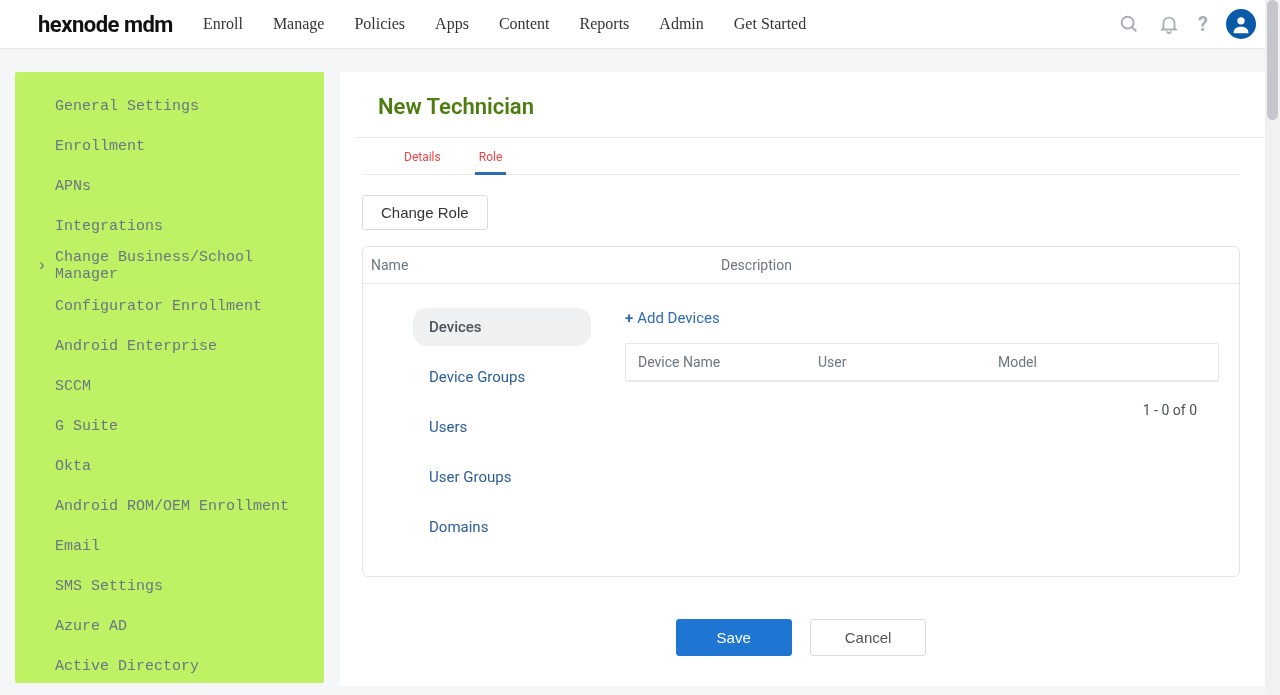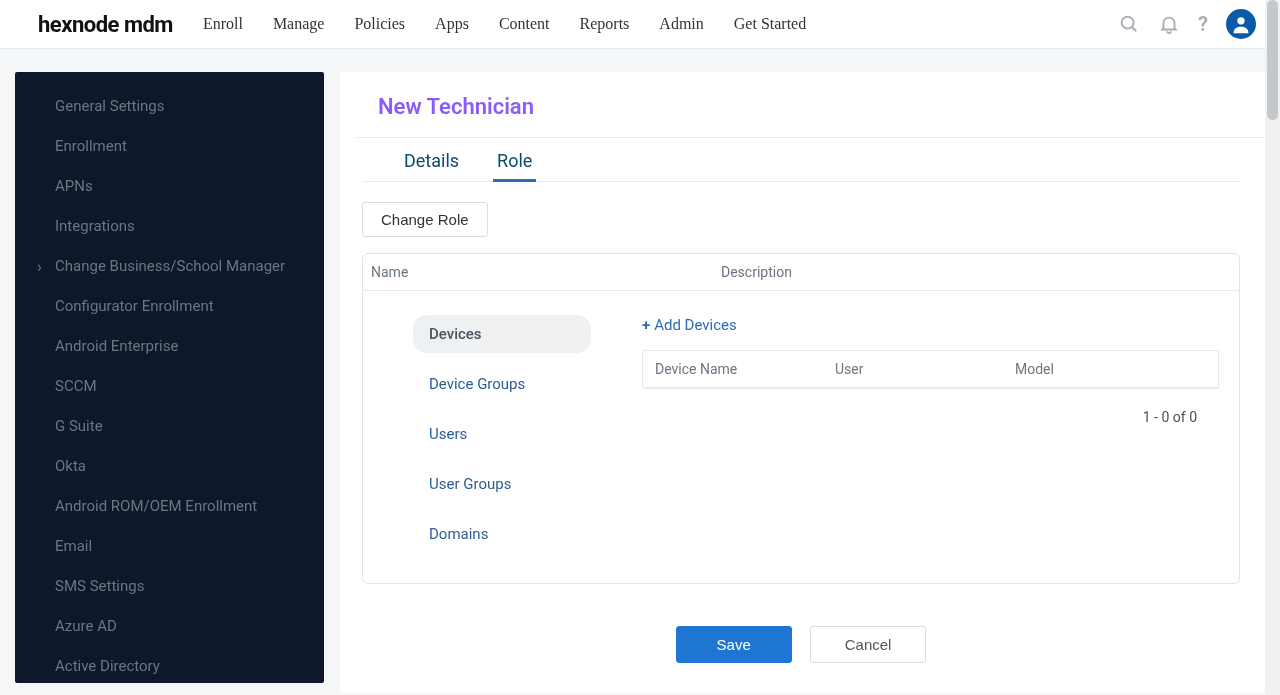--- a/index.html
+++ b/index.html
@@ -15,49 +15,49 @@
   .icon { width:22px; height:22px; color:#a9afb5; display:inline-flex; align-items:center; justify-content:center; }
   .icon svg { width:100%; height:100%; }
   .help-q { font-size:20px; font-weight:700; color:#a9afb5; cursor:pointer; }
   .avatar { width:30px; height:30px; border-radius:50%; background:#0a5aa8; display:flex; align-items:center; justify-content:center; cursor:pointer; }
   .avatar svg { width:22px; height:22px; color:#fff; }
 
   
   .body-wrap { display:flex; padding:23px 0 0 15px; gap:16px; }
 
   
-  .sidebar { width:309px; background:#0f172a; border-radius:2px; padding:14px 0 20px; height:611px; overflow:hidden; }
+  .sidebar { width:309px; background:#bef264; border-radius:2px; padding:14px 0 20px; height:611px; overflow:hidden;font-family:Liberation Mono, monospace; }
   .side-item { display:flex; align-items:center; height:40px; padding:0 20px 0 40px; color:#6b7681; font-size:15px; cursor:pointer; position:relative; }
   .side-item.has-chevron::before { content:"›"; position:absolute; left:22px; color:#6b7681; font-size:16px; }
 
   
   .main { flex:1; background:#fff; border-radius:2px; padding:22px 40px 30px 22px; min-height:607px; }
-  .page-title { font-size:22px; font-weight:600; color:#8b5cf6; padding:0 0 18px 16px; }
+  .page-title { font-size:22px; font-weight:600; color:#4d7c0f; padding:0 0 18px 16px; }
   .title-rule { height:1px; background:#e8eaed; margin-left:-6px; margin-right:-24px; }
 
   
   .tabs { display:flex; gap:30px; padding:12px 0 0 38px; border-bottom:1px solid #e8eaed; }
-  .tab { color:#0c4a6e; font-size:18px; padding:0 4px 10px 4px; cursor:pointer; position:relative; }
+  .tab { color:#ef4444; font-size:12px; padding:0 4px 10px 4px; cursor:pointer; position:relative; }
   .tab.active::after { content:""; position:absolute; left:0; right:0; bottom:-1px; height:3px; background:#2d6cb5; }
 
   
   .change-role { margin:20px 0 16px 0; padding:8px 18px; border:1px solid #d9dde1; background:#fff; font-size:15px; color:#333; border-radius:3px; cursor:pointer; }
 
   
   .role-box { border:1px solid #e2e5e8; border-radius:6px; }
   .role-head { display:flex; padding:10px 14px 10px 8px; border-bottom:1px solid #e8eaed; color:#6b7681; font-size:14px; }
   .rh-name { flex:0 0 350px; }
   .rh-desc { flex:1; }
   .role-row { display:flex; align-items:center; padding:10px 12px; border-bottom:1px solid #eceef0; }
   .role-link { color:#2d6cb5; font-size:15px; cursor:pointer; }
   .hide-scope { margin-left:auto; color:#2d6cb5; font-size:15px; display:inline-flex; align-items:center; gap:6px; cursor:pointer; }
   .hide-scope svg { width:12px; height:12px; }
 
   
-  .scope { padding:24px 20px 30px 50px; display:flex; gap:51px;justify-content:center; }
+  .scope { padding:24px 20px 30px 50px; display:flex; gap:34px;justify-content:center; }
   .scope-tabs { width:178px; display:flex; flex-direction:column; gap:12px; }
   .scope-tab { padding:10px 16px; border-radius:14px; font-size:15px; color:#2d5d95; cursor:pointer; }
   .scope-tab.active { background:#eef0f2; color:#4a5560; font-weight:500; }
 
   .scope-body { flex:1; }
   .add-devices { color:#2d6cb5; font-size:15px; display:inline-flex; align-items:center; gap:4px; cursor:pointer; margin-bottom:16px; }
   .tbl { border:1px solid #e5e8eb; border-radius:2px; }
   .thead { display:flex; padding:10px 12px; border-bottom:1px solid #eceef0; color:#6b7681; font-size:14px; }
   .th1 { flex:0 0 180px; }
   .th2 { flex:0 0 180px; }

